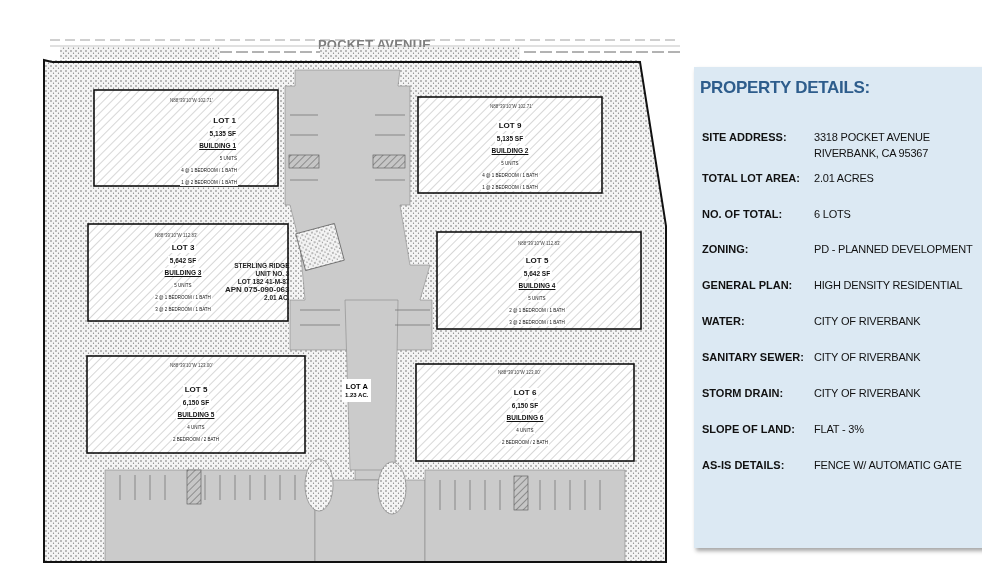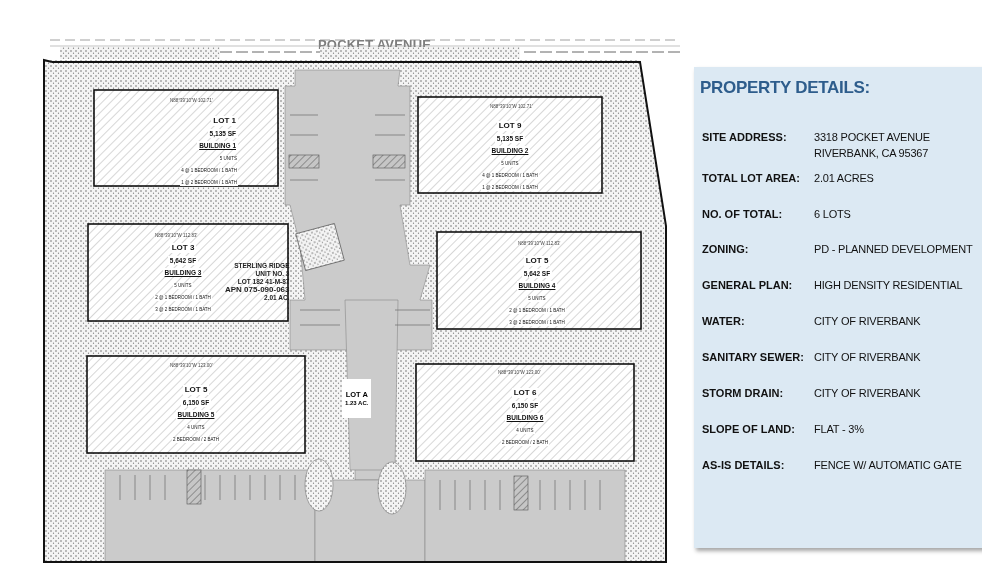--- a/index.html
+++ b/index.html
@@ -8,21 +8,21 @@
   .street-label { position:absolute; left:318px; top:9px; font-size:13px; font-weight:bold; color:#7d7d7d; letter-spacing:0.2px;margin-top:28px; }
   svg.site { position:absolute; left:0; top:0; }
   .lot-label { position:absolute; text-align:center; color:#111; font-family:"Liberation Sans", sans-serif; }
   .lot-label .t { font-weight:bold; font-size:8px; background:#fff; padding:0 2px; display:inline-block; line-height:10px; }
   .lot-label .sf { font-weight:bold; font-size:6.5px; background:#fff; padding:0 2px; display:inline-block; line-height:9px; }
   .lot-label .b { font-weight:bold; font-size:6.5px; background:#fff; padding:0 2px; display:inline-block; line-height:9px; text-decoration:underline; }
   .lot-label .s { font-size:4.5px; background:#fff; padding:0 1px; display:inline-block; line-height:6px; }
   .lot-label div { line-height:9px; }
   .apn { position:absolute; left:225px; top:262px; text-align:right; font-size:6.5px; font-weight:bold; color:#222; line-height:8px; }
   .apn .big { font-size:8px; }
-  .lot-a { position:absolute; left:342px; top:379px; text-align:center; background:#fff; padding:11px 3px; }
+  .lot-a { position:absolute; left:342px; top:379px; text-align:center; background:#fff; padding:3px 3px; }
   .lot-a .t { font-size:7.5px; font-weight:bold; line-height:9px; }
   .lot-a .s { font-size:6px; font-weight:bold; line-height:8px; }
   .bearing { position:absolute; font-size:4.5px; color:#444; white-space:nowrap; }
   .panel { position:absolute; left:694px; top:67px; width:304px; height:481px; background:#dce9f3;
            box-shadow:2px 3px 4px rgba(0,0,0,0.35); }
   .panel-title { position:absolute; left:6px; top:11px; font-size:17px; font-weight:bold; color:#2e5d8c; letter-spacing:-0.3px; }
   .row { position:absolute; left:8px; font-size:11px; color:#111; line-height:14px; }
   .row .k { position:absolute; left:0; top:0; font-weight:bold; white-space:nowrap; }
   .row .v { position:absolute; left:112px; top:0; white-space:nowrap; letter-spacing:-0.2px; }
 </style>

